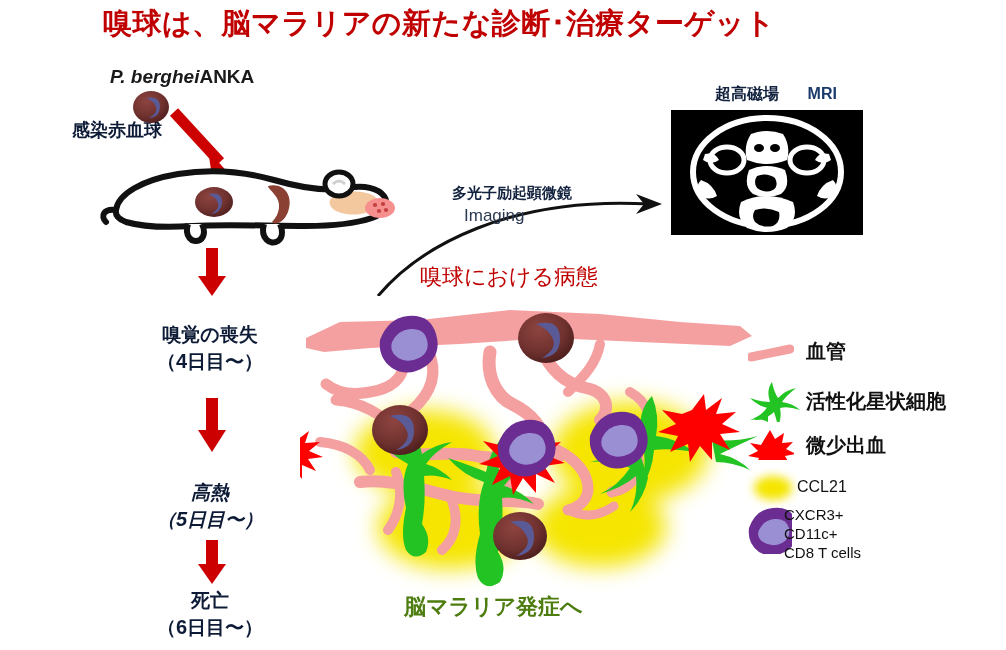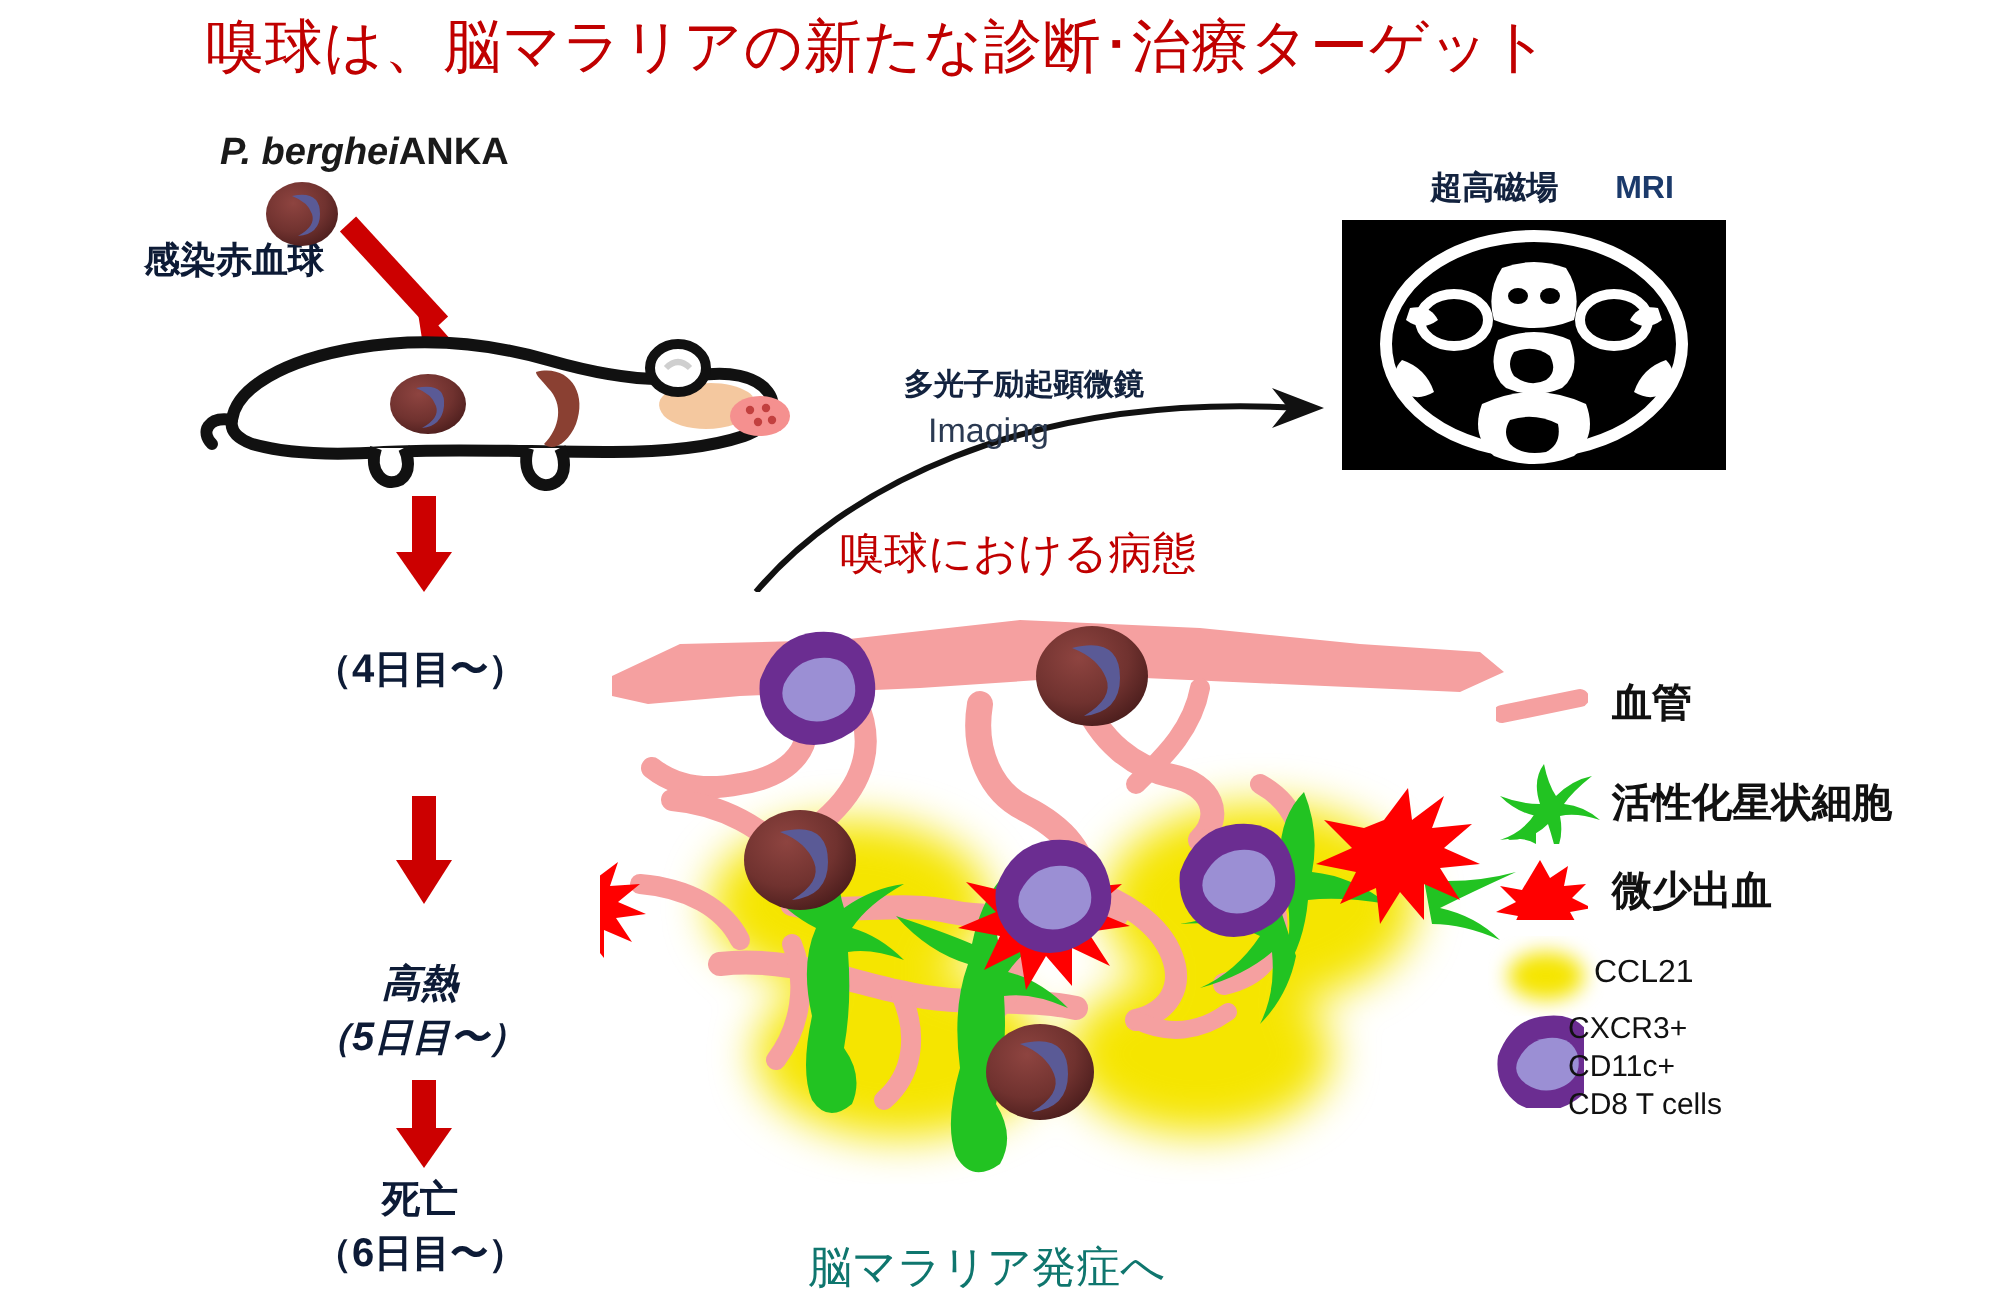--- a/index.html
+++ b/index.html
@@ -4,36 +4,36 @@
 <style>
   html,body{margin:0;padding:0;}
   body{
     width:1006px;height:650px;background:#ffffff;overflow:hidden;
     font-family:"Liberation Sans","DejaVu Sans",sans-serif;
     position:relative;
   }
   .abs{position:absolute;}
   #title{
     left:0;top:4px;width:878px;text-align:center;
-    font-size:29px;font-weight:normal;color:#C00000;
+    font-size:29px;font-weight:bold;color:#C00000;
     letter-spacing:0.5px;white-space:nowrap;
   }
   
   #pberghei{left:110px;top:66px;font-size:19px;font-style:italic;font-weight:bold;color:#1a1a1a;white-space:nowrap;}
   #pberghei .plain{font-style:normal;}
   #infected-rbc-label{left:72px;top:118px;font-size:18px;font-weight:bold;color:#0d1b36;white-space:nowrap;}
   
   .stage{width:180px;text-align:center;font-size:19px;font-weight:bold;color:#0d1b36;line-height:1.35;}
   #stage1{left:120px;top:322px;}
   #stage2{left:120px;top:480px;font-style:italic;}
   #stage3{left:120px;top:588px;}
   .stage .num{font-size:20px;}
   
   #mid-heading{left:420px;top:262px;font-size:22px;font-weight:normal;color:#C00000;white-space:nowrap;}
-  #bottom-heading{left:404px;top:592px;font-size:22px;font-weight:normal;color:#0f766e;white-space:nowrap;margin-top:27px;}
+  #bottom-heading{left:404px;top:592px;font-size:22px;font-weight:bold;color:#4d7c0f;white-space:nowrap;}
   
   #imaging-cap{left:452px;top:182px;width:190px;font-size:15px;font-weight:bold;color:#13233f;line-height:1.45;}
   #imaging-cap .en{font-size:17px;font-weight:normal;color:#2b3a52;display:block;margin-left:12px;}
   
   #mri-title{left:666px;top:84px;width:220px;text-align:center;font-size:16px;font-weight:bold;color:#13233f;white-space:nowrap;}
   #mri-title .mr{color:#1b3a6b;padding-left:24px;}
   #mri-box{left:671px;top:110px;width:192px;height:125px;background:#000;}
   
   .leg-text{font-weight:bold;color:#111;white-space:nowrap;}
   #leg1{left:806px;top:338px;font-size:20px;}
@@ -143,20 +143,21 @@
 <svg class="abs" style="left:196px;top:398px;" width="32" height="56">
   <rect x="10" y="0" width="12" height="34" fill="#CC0000"></rect>
   <path d="M2 32 L30 32 L16 54 Z" fill="#CC0000"></path>
 </svg>
 <svg class="abs" style="left:196px;top:540px;" width="32" height="46">
   <rect x="10" y="0" width="12" height="26" fill="#CC0000"></rect>
   <path d="M2 24 L30 24 L16 44 Z" fill="#CC0000"></path>
 </svg>
 
 <div class="abs stage" id="stage1">
+  <div>嗅覚の喪失</div>
   <div>（<span class="num">4</span><span>日目〜</span>）</div>
 </div>
 <div class="abs stage" id="stage2">
   <div>高熱</div>
   <div>（<span class="num">5</span><span>日目〜</span>）</div>
 </div>
 <div class="abs stage" id="stage3">
   <div>死亡</div>
   <div>（<span class="num">6</span><span>日目〜</span>）</div>
 </div>

